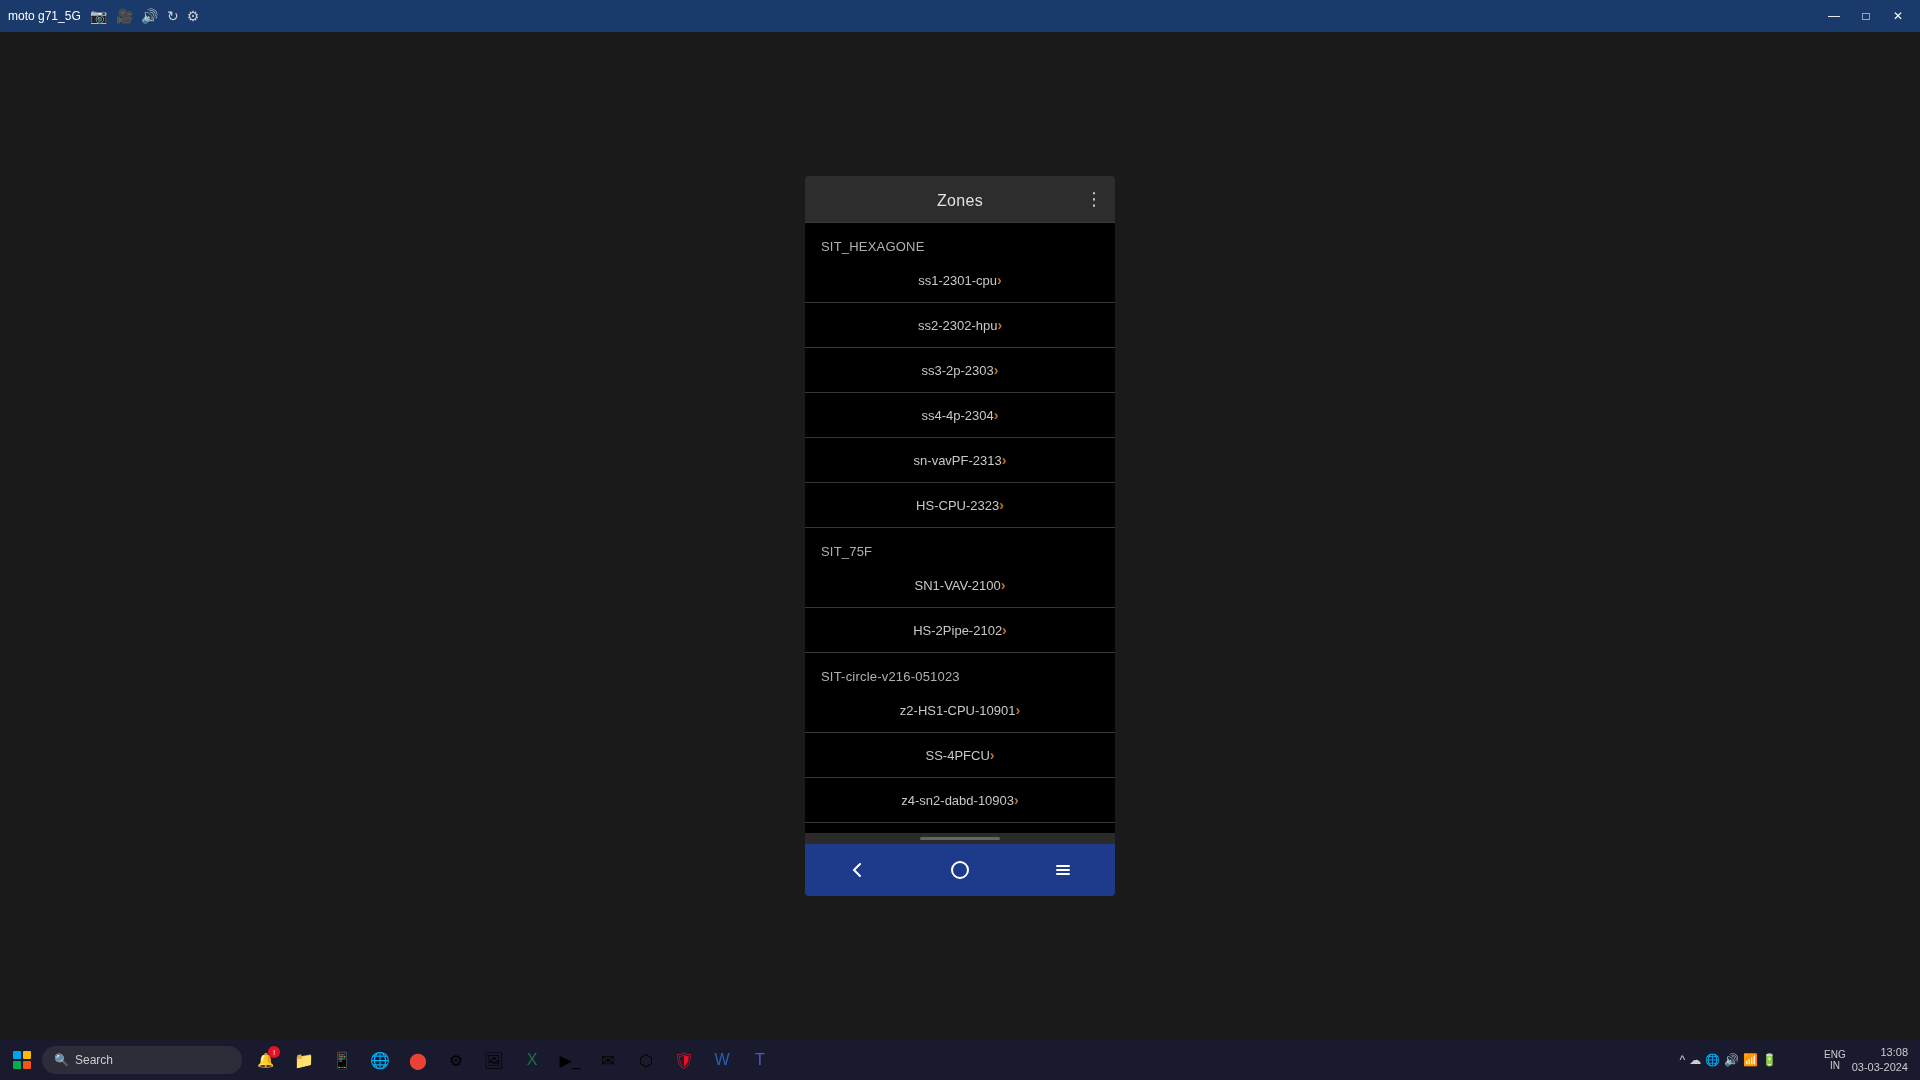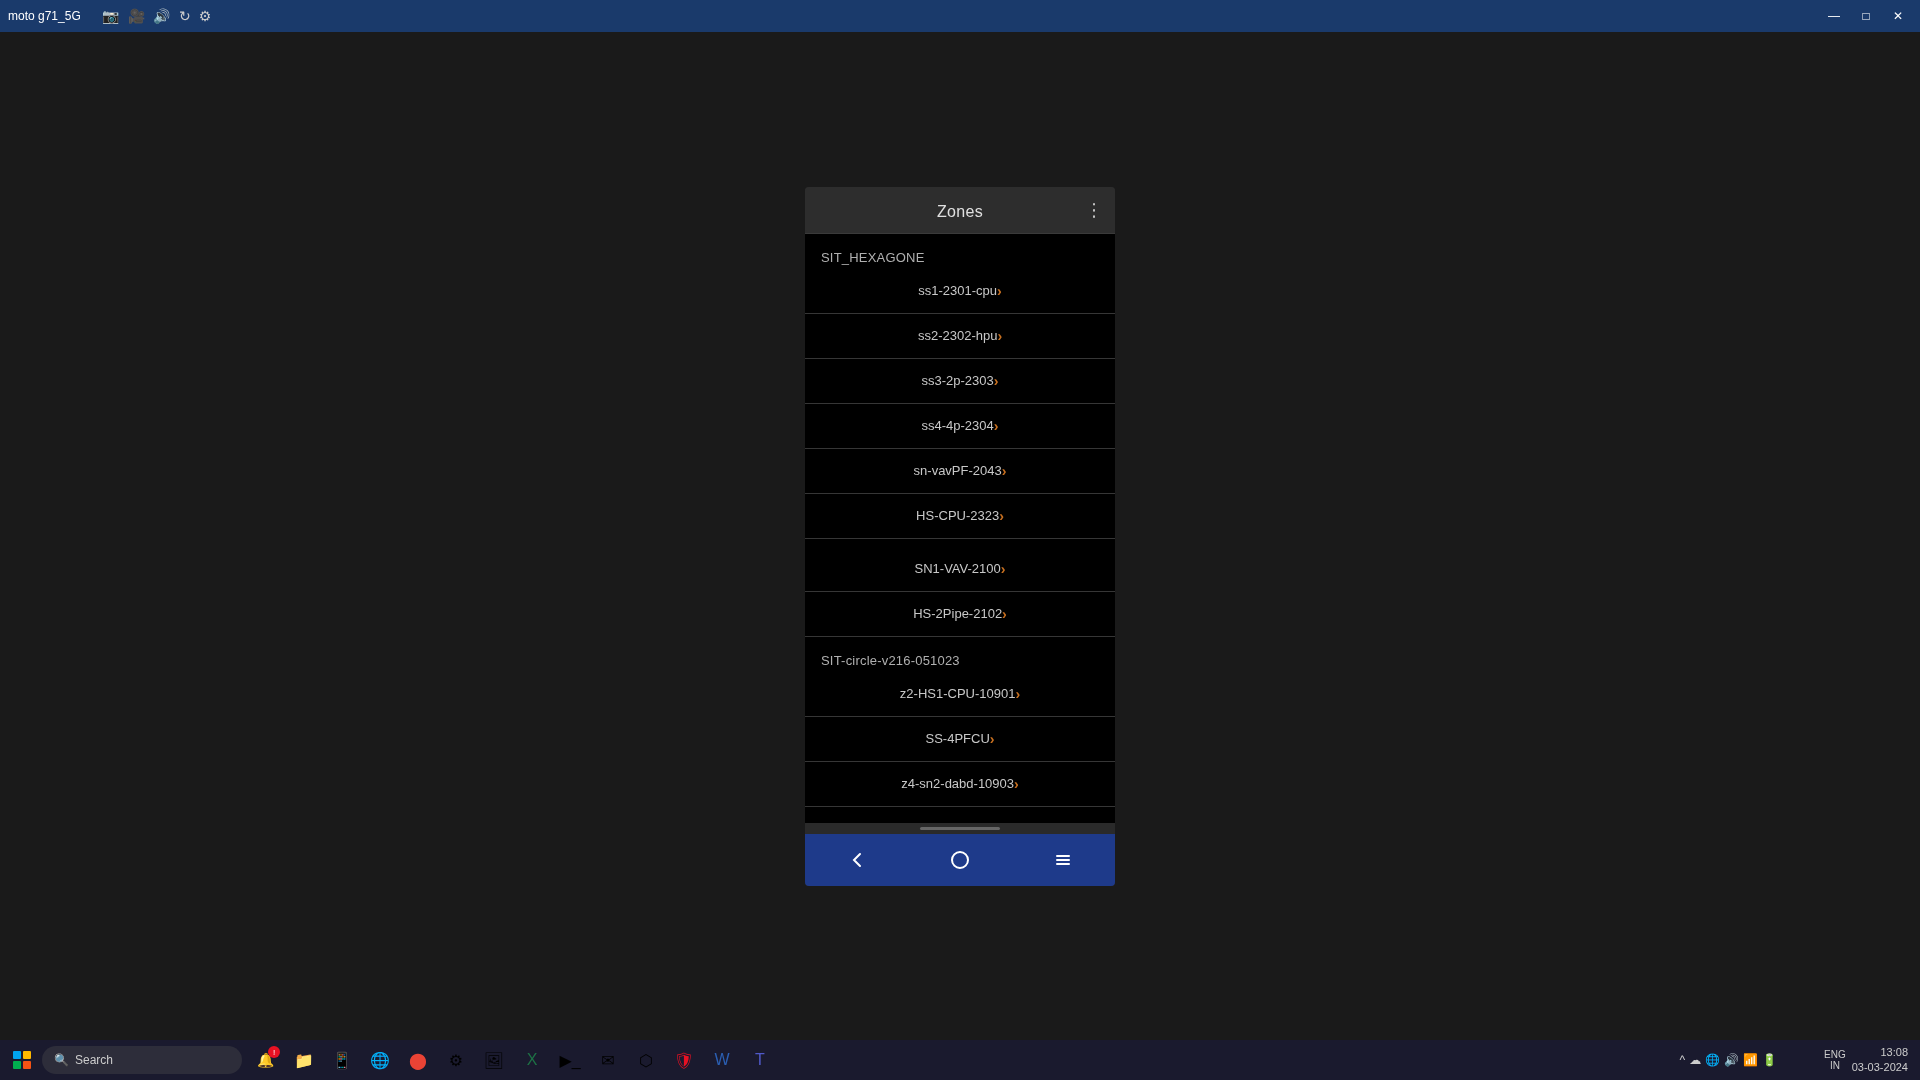--- a/index.html
+++ b/index.html
@@ -20,21 +20,21 @@
       background: #1a3a6b;
       display: flex;
       align-items: center;
       justify-content: space-between;
       padding: 0 8px;
       z-index: 100;
     }
     .title-bar-left {
       display: flex;
       align-items: center;
-      gap: 22px;
+      gap: 10px;
     }
     .title-bar-title {
       color: #fff;
       font-size: 12px;
     }
     .title-bar-icons {
       display: flex;
       gap: 8px;
       align-items: center;
     }
@@ -338,30 +338,31 @@
         </div>
         <div class="zone-item">
           <span class="zone-item-name">ss3-2p-2303</span>
           <span class="zone-item-arrow">›</span>
         </div>
         <div class="zone-item">
           <span class="zone-item-name">ss4-4p-2304</span>
           <span class="zone-item-arrow">›</span>
         </div>
         <div class="zone-item">
-          <span class="zone-item-name">sn-vavPF-2043</span>
+          <span class="zone-item-name">sn-vavPF-2313</span>
           <span class="zone-item-arrow">›</span>
         </div>
         <div class="zone-item">
           <span class="zone-item-name">HS-CPU-2323</span>
           <span class="zone-item-arrow">›</span>
         </div>
       </div>
 
       <div class="zone-group">
+        <div class="zone-group-title">SIT_75F</div>
         <div class="zone-item">
           <span class="zone-item-name">SN1-VAV-2100</span>
           <span class="zone-item-arrow">›</span>
         </div>
         <div class="zone-item">
           <span class="zone-item-name">HS-2Pipe-2102</span>
           <span class="zone-item-arrow">›</span>
         </div>
       </div>
 

